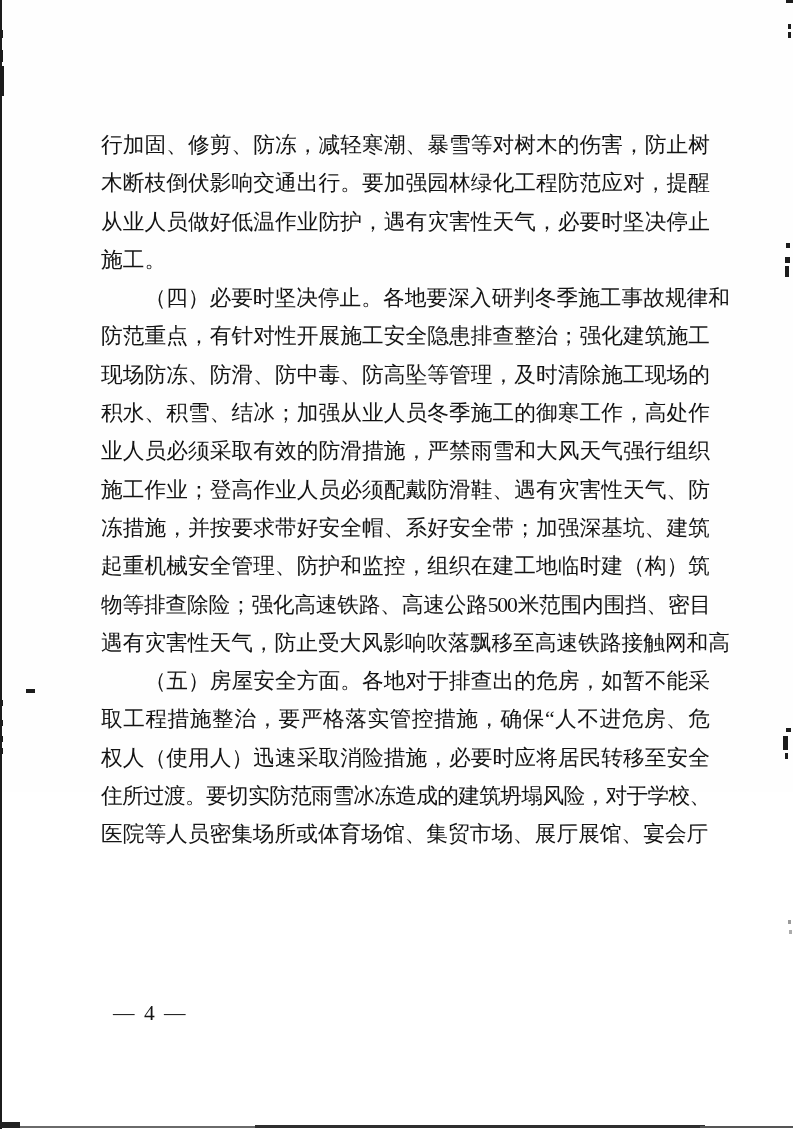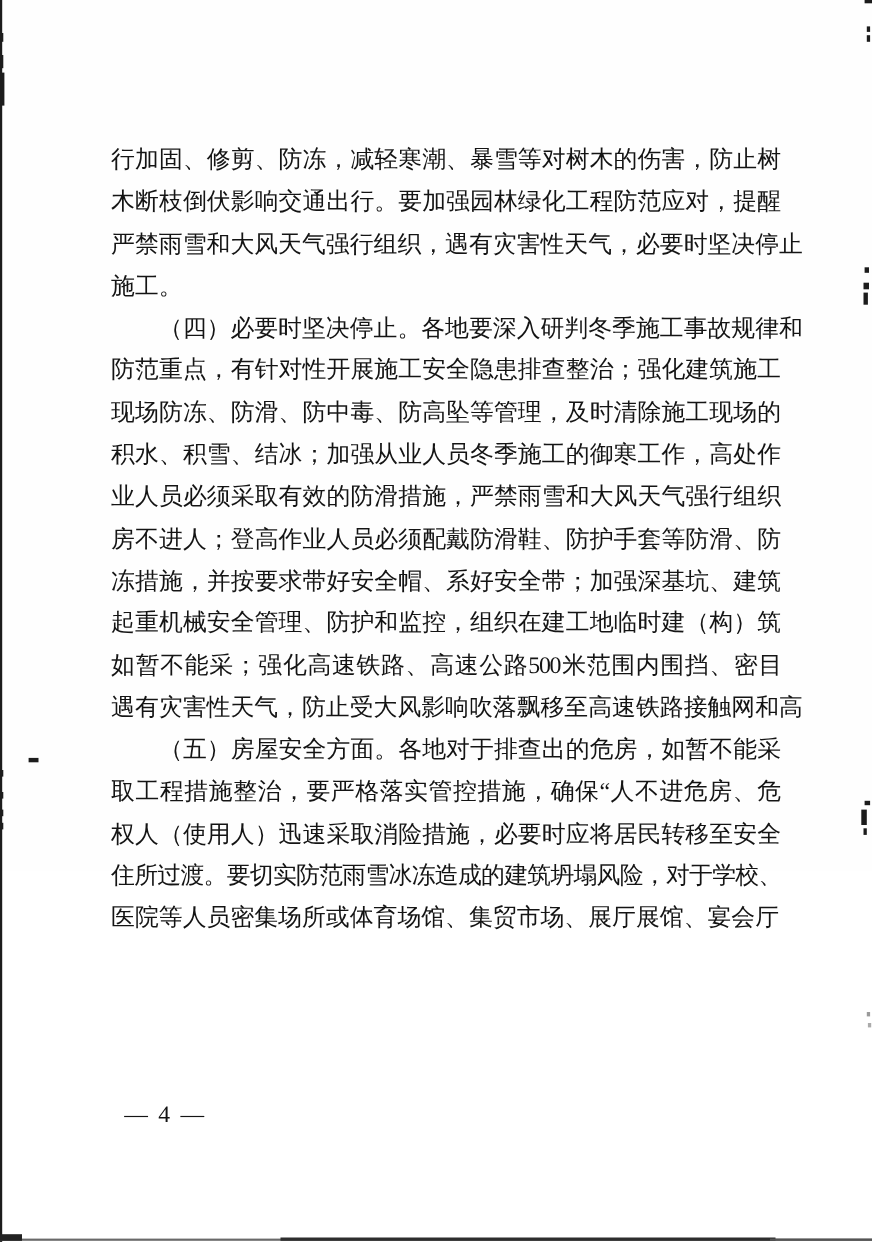--- a/index.html
+++ b/index.html
@@ -72,31 +72,31 @@
   .r4b { left: 789px; top: 930px; width: 3px; height: 4px; background: #ababab; }
 </style>
 </head>
 <body>
 
 <div class="page">
 
   <div class="doc-body" style="color: rgb(20, 20, 20);">
       <div class="line">行加固、修剪、防冻，减轻寒潮、暴雪等对树木的伤害，防止树</div>
       <div class="line">木断枝倒伏影响交通出行。要加强园林绿化工程防范应对，提醒</div>
-      <div class="line">严禁雨雪和大风天气强行组织，遇有灾害性天气，必要时坚决停止</div>
+      <div class="line">从业人员做好低温作业防护，遇有灾害性天气，必要时坚决停止</div>
       <div class="line last">施工。</div>
       <div class="line">　　（四）必要时坚决停止。各地要深入研判冬季施工事故规律和</div>
       <div class="line">防范重点，有针对性开展施工安全隐患排查整治；强化建筑施工</div>
       <div class="line">现场防冻、防滑、防中毒、防高坠等管理，及时清除施工现场的</div>
       <div class="line">积水、积雪、结冰；加强从业人员冬季施工的御寒工作，高处作</div>
       <div class="line">业人员必须采取有效的防滑措施，严禁雨雪和大风天气强行组织</div>
-      <div class="line">房不进人；登高作业人员必须配戴防滑鞋、防护手套等防滑、防</div>
+      <div class="line">施工作业；登高作业人员必须配戴防滑鞋、遇有灾害性天气、防</div>
       <div class="line">冻措施，并按要求带好安全帽、系好安全带；加强深基坑、建筑</div>
       <div class="line">起重机械安全管理、防护和监控，组织在建工地临时建（构）筑</div>
-      <div class="line tight">如暂不能采；强化高速铁路、高速公路500米范围内围挡、密目</div>
+      <div class="line tight">物等排查除险；强化高速铁路、高速公路500米范围内围挡、密目</div>
       <div class="line">遇有灾害性天气，防止受大风影响吹落飘移至高速铁路接触网和高</div>
       <div class="line">　　（五）房屋安全方面。各地对于排查出的危房，如暂不能采</div>
       <div class="line">取工程措施整治，要严格落实管控措施，确保“人不进危房、危</div>
       <div class="line">权人（使用人）迅速采取消险措施，必要时应将居民转移至安全</div>
       <div class="line tight">住所过渡。要切实防范雨雪冰冻造成的建筑坍塌风险，对于学校、</div>
       <div class="line last">医院等人员密集场所或体育场馆、集贸市场、展厅展馆、宴会厅</div>
     </div>
 
   <div class="footer-pagenum">— 4 —</div>
 

